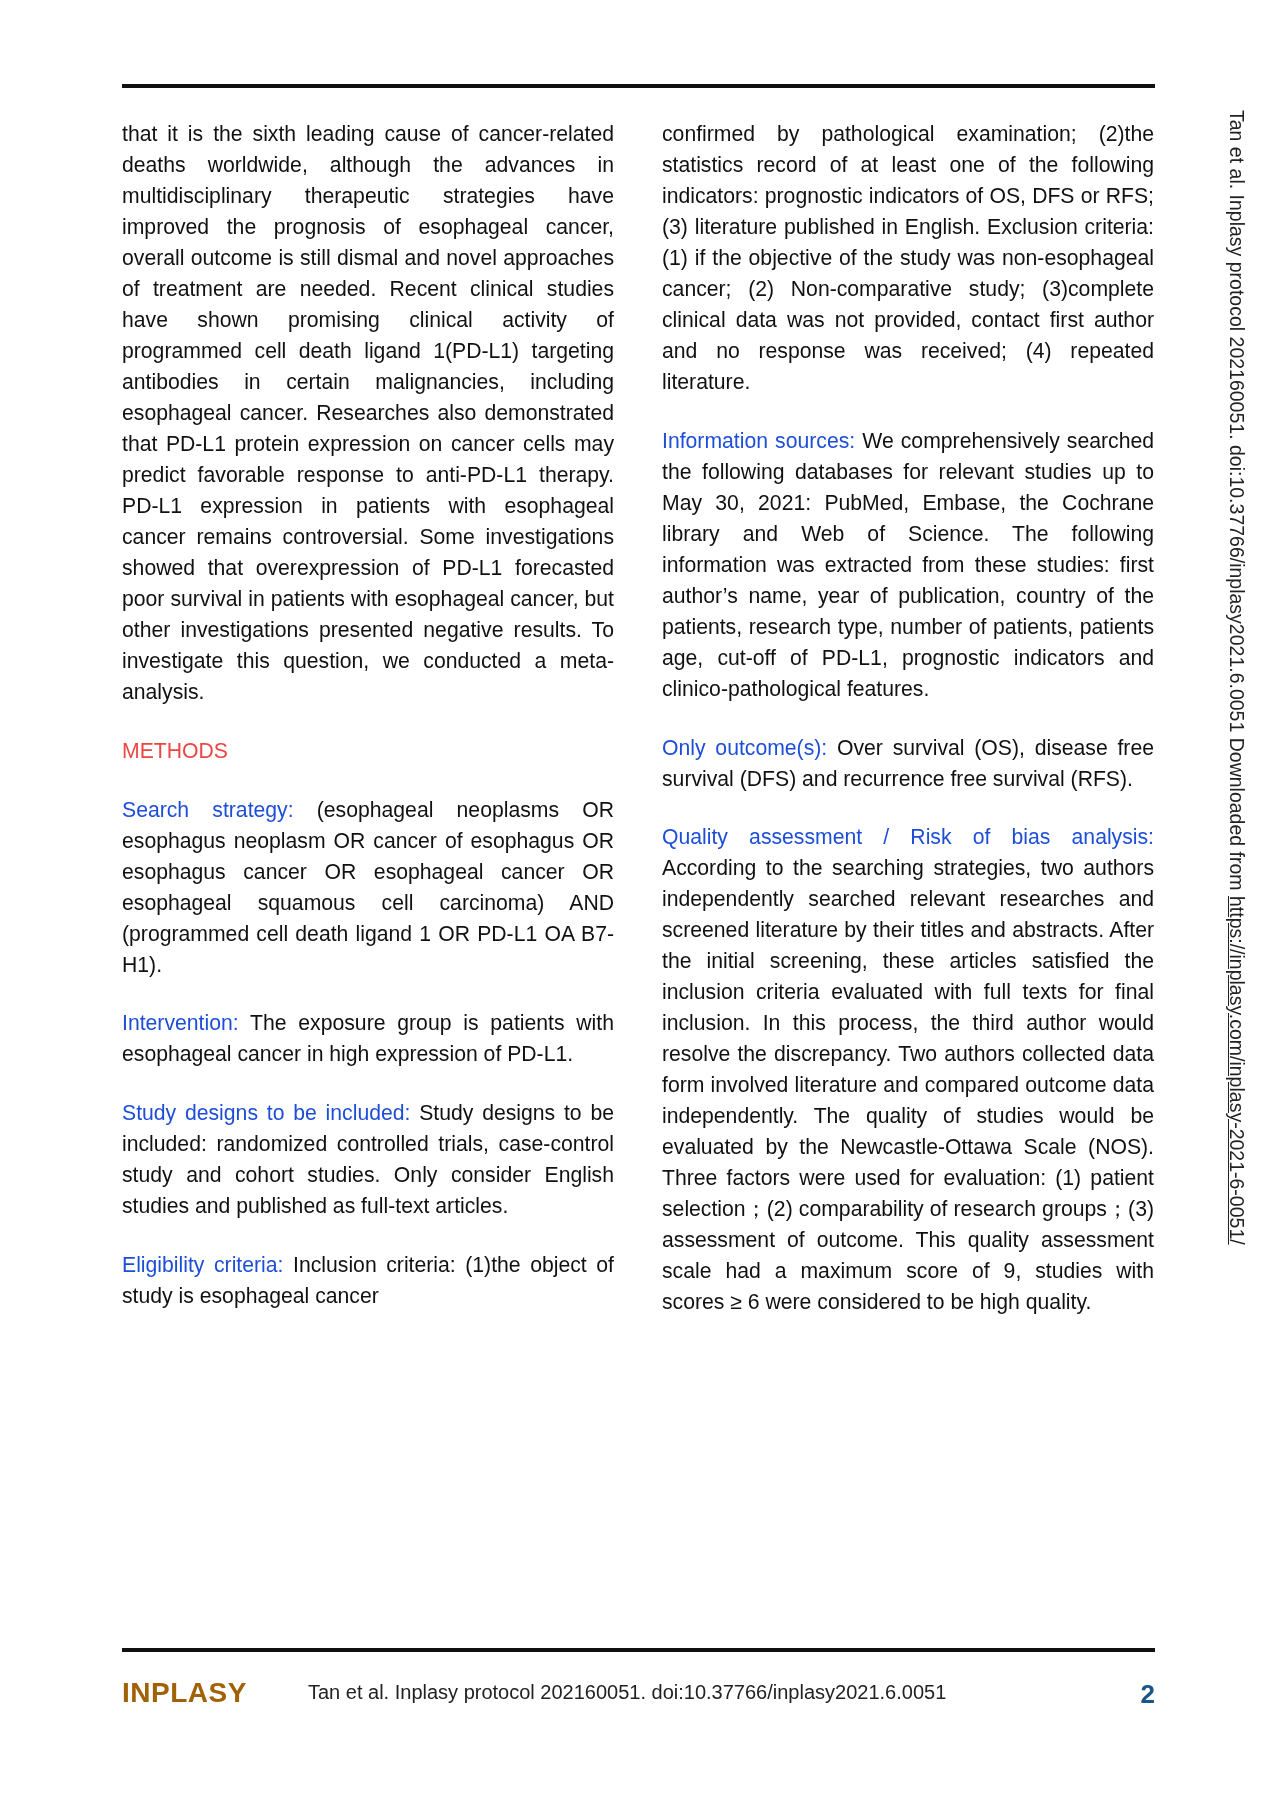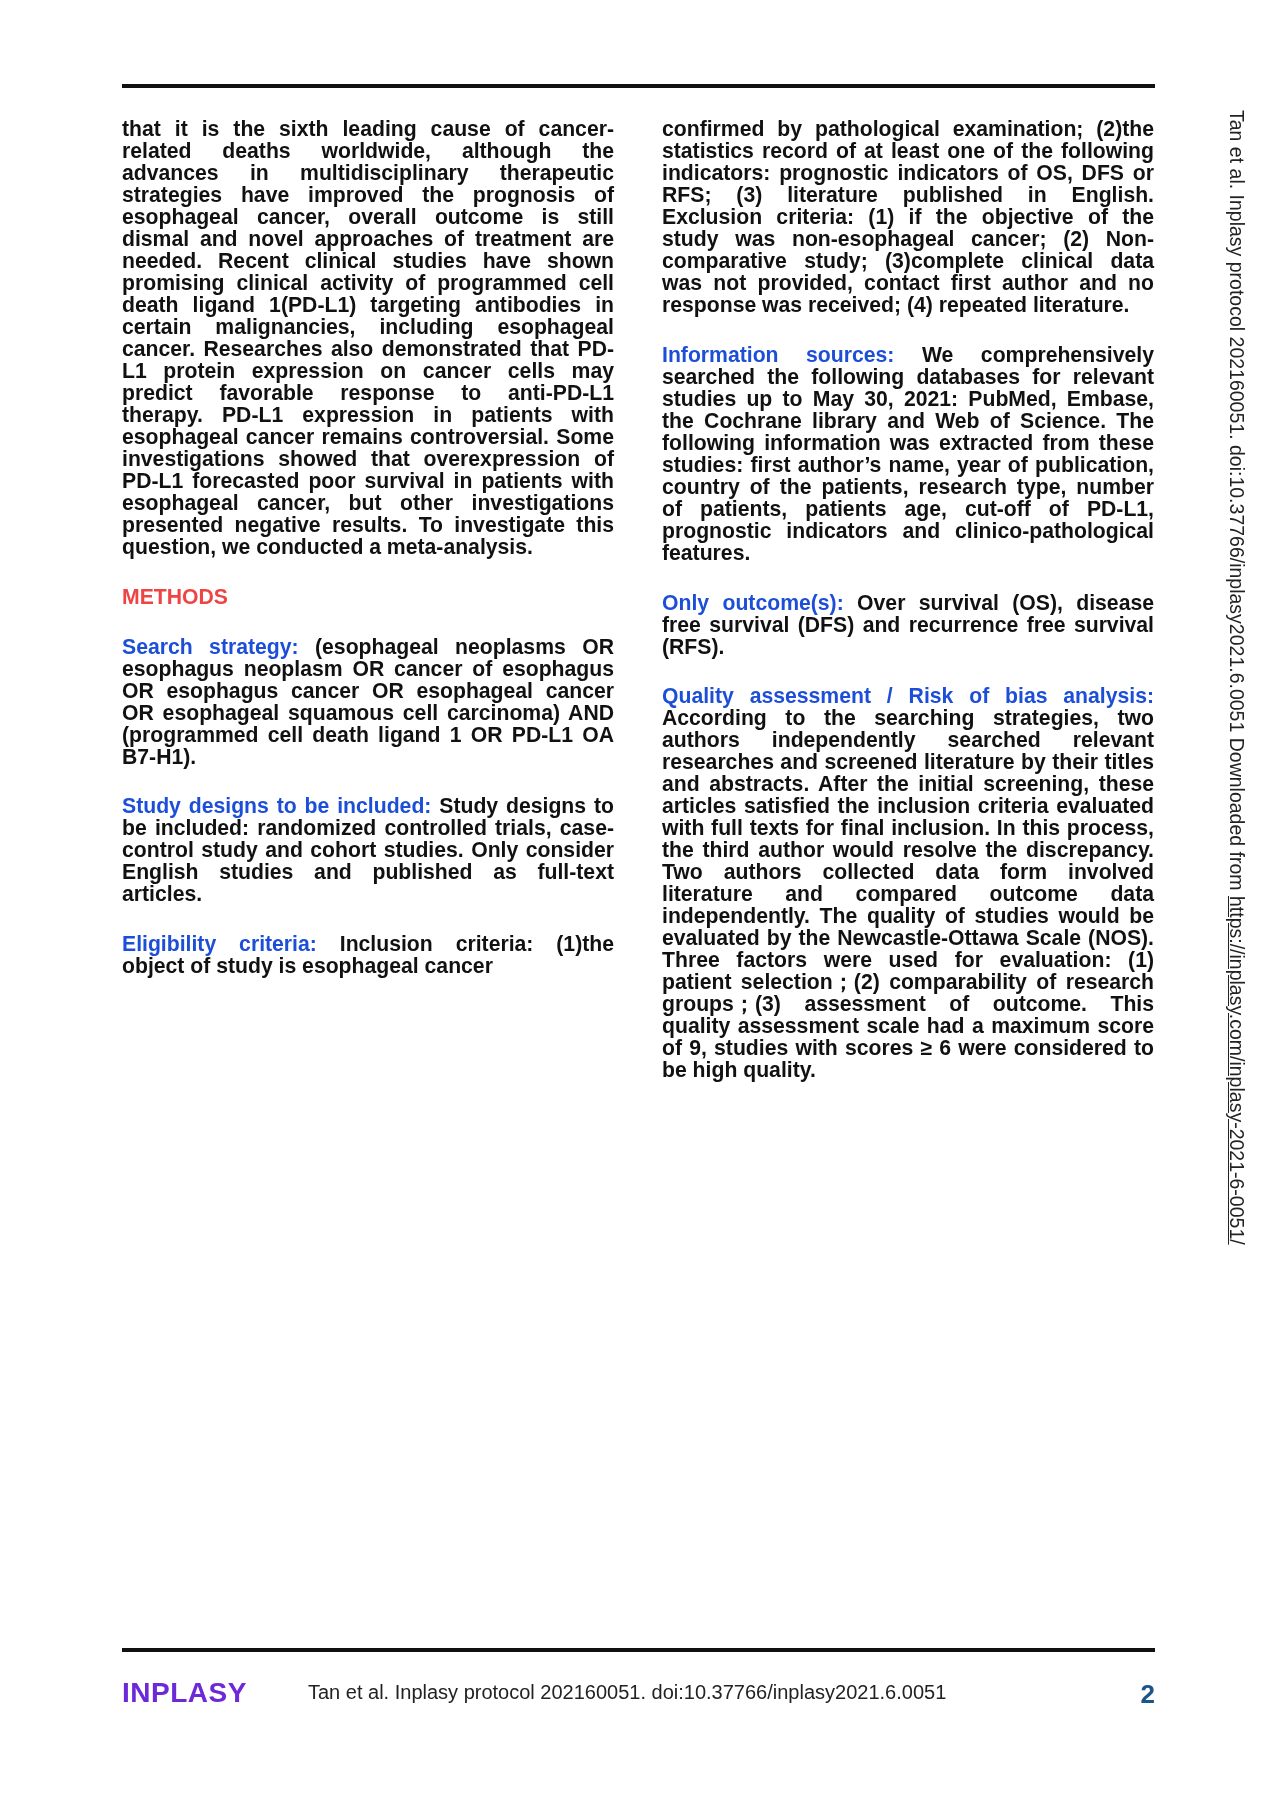--- a/index.html
+++ b/index.html
@@ -1,52 +1,55 @@
 <!DOCTYPE html>
 <html><head>
   <meta charset="utf-8">
   <style>
     html, body { margin: 0; padding: 0; background: #ffffff; }
     body { width: 1273px; height: 1800px; position: relative; overflow: hidden;
            font-family: "Liberation Sans", sans-serif; color: #111111; }
     .rule { position: absolute; left: 122px; width: 1033px; height: 4px; background: #111111; }
     .rule-top { top: 84px; }
     .rule-bottom { top: 1648px; }
-    .column { position: absolute; top: 118px; width: 492px; font-weight: bold;
-              font-size: 21.2px; line-height: 22px; text-align: justify; }
+    .column { position: absolute; top: 118px; width: 492px; font-weight: normal;
+              font-size: 21.2px; line-height: 31px; text-align: justify; }
     .col-left { left: 122px; }
     .col-right { left: 662px; }
     .para { margin: 0 0 27.8px 0; }
     .heading { color: #1d4ed8; }
     .section-title { color: #ef4444; margin: 0 0 27.8px 0; }
     .side-text { position: absolute; left: 1248px; top: 110px; width: 1500px;
                  transform-origin: 0 0; transform: rotate(90deg);
                  font-size: 19.5px; color: #222222; white-space: nowrap; }
     .side-text a { color: #222222; text-decoration: underline; }
     .footer { position: absolute; top: 1675px; left: 122px; width: 1033px; height: 40px; }
-    .footer-brand { position: absolute; left: 0; top: 2px; color: #6d28d9; font-weight: bold;
+    .footer-brand { position: absolute; left: 0; top: 2px; color: #a16207; font-weight: bold;
                     font-size: 28px; letter-spacing: 0.5px; }
     .footer-citation { position: absolute; left: 186px; top: 6px; font-size: 20px; color: #222222; }
     .footer-page { position: absolute; right: 0; top: 4px; color: #1c5587; font-weight: bold; font-size: 26px; }
   </style>
 </head>
 <body>
 
 <div class="rule rule-top"></div>
 
 <div class="side-text">
   <span>Tan et al. Inplasy protocol 202160051. doi:10.37766/inplasy2021.6.0051 Downloaded from </span><a>https://inplasy.com/inplasy-2021-6-0051/</a>
 </div>
 
 <div class="column col-left">
   <p class="para">that it is the sixth leading cause of cancer-related deaths worldwide, although the advances in multidisciplinary therapeutic strategies have improved the prognosis of esophageal cancer, overall outcome is still dismal and novel approaches of treatment are needed. Recent clinical studies have shown promising clinical activity of programmed cell death ligand 1(PD-L1) targeting antibodies in certain malignancies, including esophageal cancer. Researches also demonstrated that PD-L1 protein expression on cancer cells may predict favorable response to anti-PD-L1 therapy. PD-L1 expression in patients with esophageal cancer remains controversial. Some investigations showed that overexpression of PD-L1 forecasted poor survival in patients with esophageal cancer,  but other investigations presented negative results. To investigate this question, we conducted a meta-analysis.</p>
   <p class="section-title">METHODS</p>
 
   <p class="para">
     <span class="heading">Search strategy:</span><span> (esophageal neoplasms OR esophagus neoplasm OR cancer of esophagus OR esophagus cancer OR esophageal cancer OR esophageal squamous cell carcinoma) AND (programmed cell death ligand 1 OR PD-L1 OA B7-H1).</span>
+  </p>
+  <p class="para">
+    <span class="heading">Intervention:</span><span> The exposure group is patients with esophageal cancer in high expression of PD-L1.</span>
   </p>
   <p class="para">
     <span class="heading">Study designs to be included:</span><span> Study designs to be included: randomized controlled trials, case-control study and cohort studies. Only consider English studies and published as full-text articles.</span>
   </p>
   <p class="para">
     <span class="heading">Eligibility criteria:</span><span> Inclusion criteria: (1)the object of study is esophageal cancer</span>
   </p>
 </div>
 
 <div class="column col-right">

